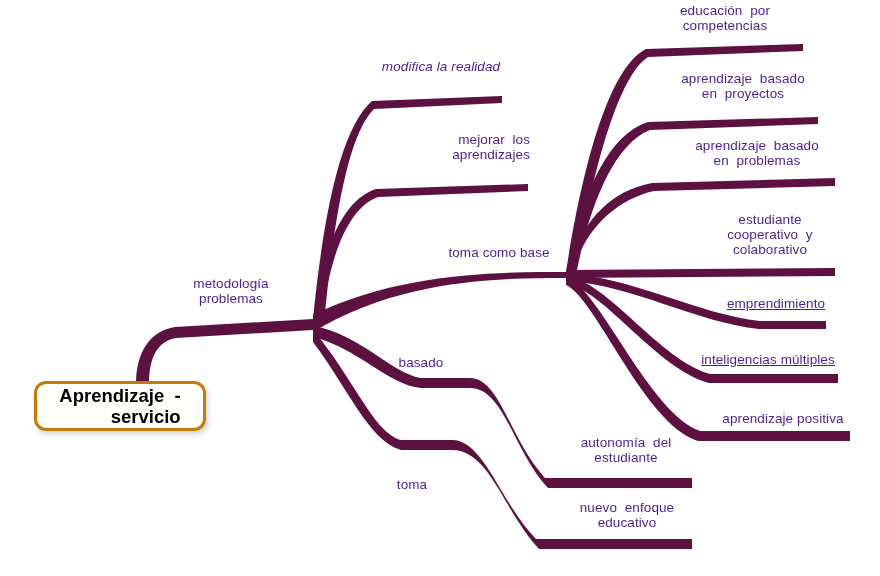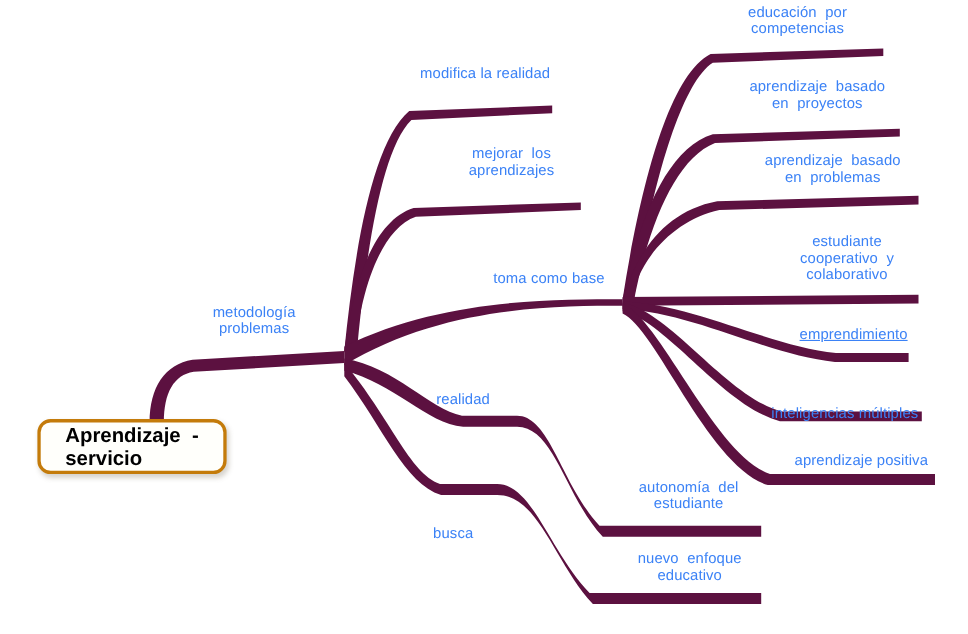--- a/index.html
+++ b/index.html
@@ -16,21 +16,21 @@
   }
   #map-canvas {
     position: absolute;
     left: 0;
     top: 0;
     width: 880px;
     height: 576px;
   }
   .label {
     position: absolute;
-    color: #3b82f6;
+    color: #4c1d95;
     font-family: "Liberation Sans", sans-serif;
     font-size: 13.5px;
     line-height: 15px;
     text-align: center;
     white-space: pre;
     letter-spacing: 0.1px;
   }
   .root-node {
     position: absolute;
     left: 34px;
@@ -45,21 +45,21 @@
     display: flex;
     align-items: center;
     justify-content: center;
   }
   .root-text {
     font-family: "Liberation Sans", sans-serif;
     font-weight: bold;
     font-size: 18.5px;
     line-height: 21px;
     color: #000000;
-    text-align: left;
+    text-align: right;
     white-space: pre;
   }
 </style>
 </head>
 <body>
 
 <svg id="map-canvas" viewBox="0 0 880 576" xmlns="http://www.w3.org/2000/svg">
   <defs>
     <filter id="soft-shadow" x="-20%" y="-20%" width="150%" height="150%">
       <feDropShadow dx="2" dy="2" stdDeviation="2" flood-color="#7a7060" flood-opacity="0.22"></feDropShadow>
@@ -179,47 +179,47 @@
 </svg>
 
 <div class="root-node">
   <div class="root-text">Aprendizaje  -
 servicio</div>
 </div>
 
 <div class="label" style="left:176px; top:276px; width:110px;">metodología
 problemas</div>
 
-<div class="label" style="left:366px; top:59px; width:150px;">modifica la realidad</div>
-
-<div class="label" style="left:400px; top:132px; width:130px;">mejorar  los
+<div class="label" style="left:366px; top:59px; width:150px;font-style:italic;">modifica la realidad</div>
+
+<div class="label" style="left:400px; top:132px; width:130px;text-align:right;">mejorar  los
 aprendizajes</div>
 
 <div class="label" style="left:434px; top:245px; width:130px;">toma como base</div>
 
-<div class="label" style="left:366px; top:355px; width:110px;">realidad</div>
-
-<div class="label" style="left:362px; top:477px; width:100px;">busca</div>
+<div class="label" style="left:366px; top:355px; width:110px;">basado</div>
+
+<div class="label" style="left:362px; top:477px; width:100px;">toma</div>
 
 <div class="label" style="left:650px; top:3px; width:150px;">educación  por
 competencias</div>
 
 <div class="label" style="left:658px; top:71px; width:170px;">aprendizaje  basado
 en  proyectos</div>
 
 <div class="label" style="left:672px; top:138px; width:170px;">aprendizaje  basado
 en  problemas</div>
 
 <div class="label" style="left:700px; top:212px; width:140px;">estudiante
 cooperativo  y
 colaborativo</div>
 
 <div class="label" style="left:706px; top:296px; width:140px;text-decoration:underline;">emprendimiento</div>
 
-<div class="label" style="left:688px; top:368px; width:160px;">inteligencias múltiples</div>
+<div class="label" style="left:688px; top:352px; width:160px;text-decoration:underline;">inteligencias múltiples</div>
 
 <div class="label" style="left:708px; top:411px; width:150px;">aprendizaje positiva</div>
 
 <div class="label" style="left:556px; top:435px; width:140px;">autonomía  del
 estudiante</div>
 
 <div class="label" style="left:552px; top:500px; width:150px;">nuevo  enfoque
 educativo</div>
 
 </body></html>

